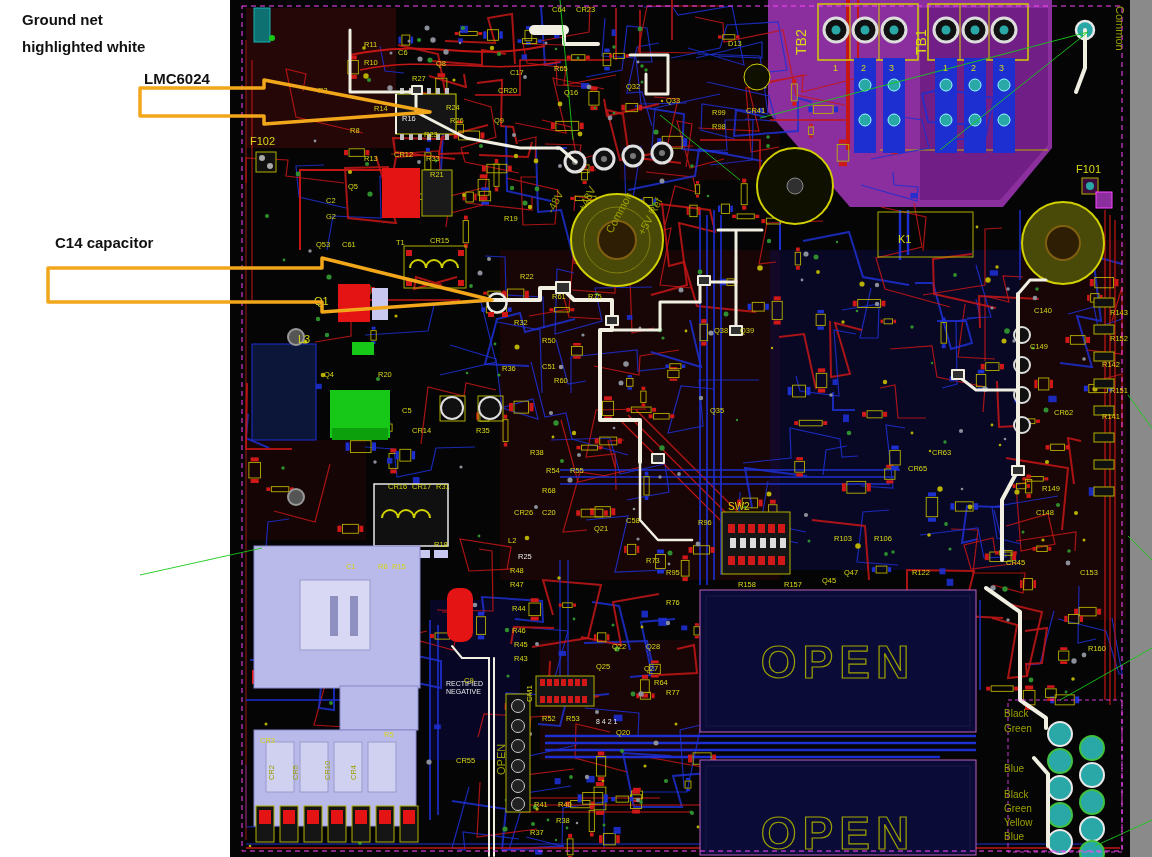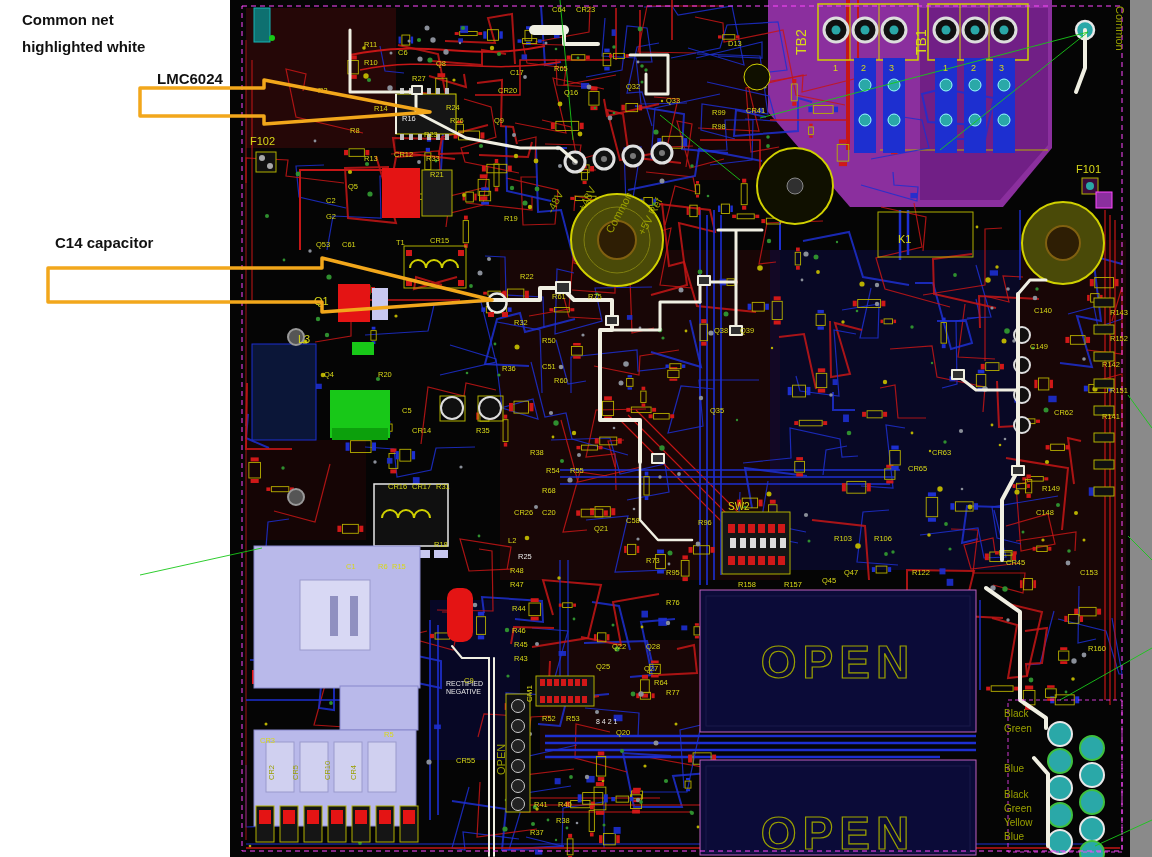--- a/index.html
+++ b/index.html
@@ -1,21 +1,21 @@
 <!DOCTYPE html>
 <html><head>
 <meta charset="utf-8">
 <style>
   html,body{margin:0;padding:0}
   body{width:1152px;height:857px;position:relative;background:#ffffff;
        font-family:"Liberation Sans",sans-serif;overflow:hidden}
   #pcb{position:absolute;left:0;top:0;display:block}
   .ann{position:absolute;font-weight:bold;color:#111;z-index:2;font-size:15px}
   .ann-ground{left:22px;top:6px;width:140px;line-height:1.8}
-  .ann-lmc{left:157px;top:70px}
+  .ann-lmc{left:144px;top:70px}
   .ann-c14{left:55px;top:234px}
 </style>
 </head>
 <body>
 
 <svg id="pcb" width="1152" height="857" viewBox="0 0 1152 857">
 
   <g>
     <rect x="230" y="0" width="900" height="857" fill="#050505"></rect>
     <rect x="1130" y="0" width="22" height="857" fill="#8a8a8a"></rect>
@@ -1752,15 +1752,15 @@
       <text x="330" y="780" font-size="7.5" font-family="&quot;Liberation Sans&quot;, sans-serif" fill="#9aa000" transform="rotate(-90 330 780)">CR10</text>
       <text x="356" y="780" font-size="7.5" font-family="&quot;Liberation Sans&quot;, sans-serif" fill="#9aa000" transform="rotate(-90 356 780)">CR4</text>
     </g>
 
   <g>
     <polygon points="140,88 264,88 264,80 430,112 264,124 264,116 140,116" fill="none" stroke-width="3.5" stroke-linejoin="round" stroke="#f2a71b"></polygon>
     <polygon points="48,268 322,268 322,258 492,300 322,312 322,302 48,302" fill="none" stroke-width="3.5" stroke-linejoin="round" stroke="#f2a71b"></polygon>
   </g>
 </svg>
 
-<div class="ann ann-ground">Common net highlighted white</div>
+<div class="ann ann-ground">Ground net highlighted white</div>
 <div class="ann ann-lmc">LMC6024</div>
 <div class="ann ann-c14">C14 capacitor</div>
 
 </body></html>

